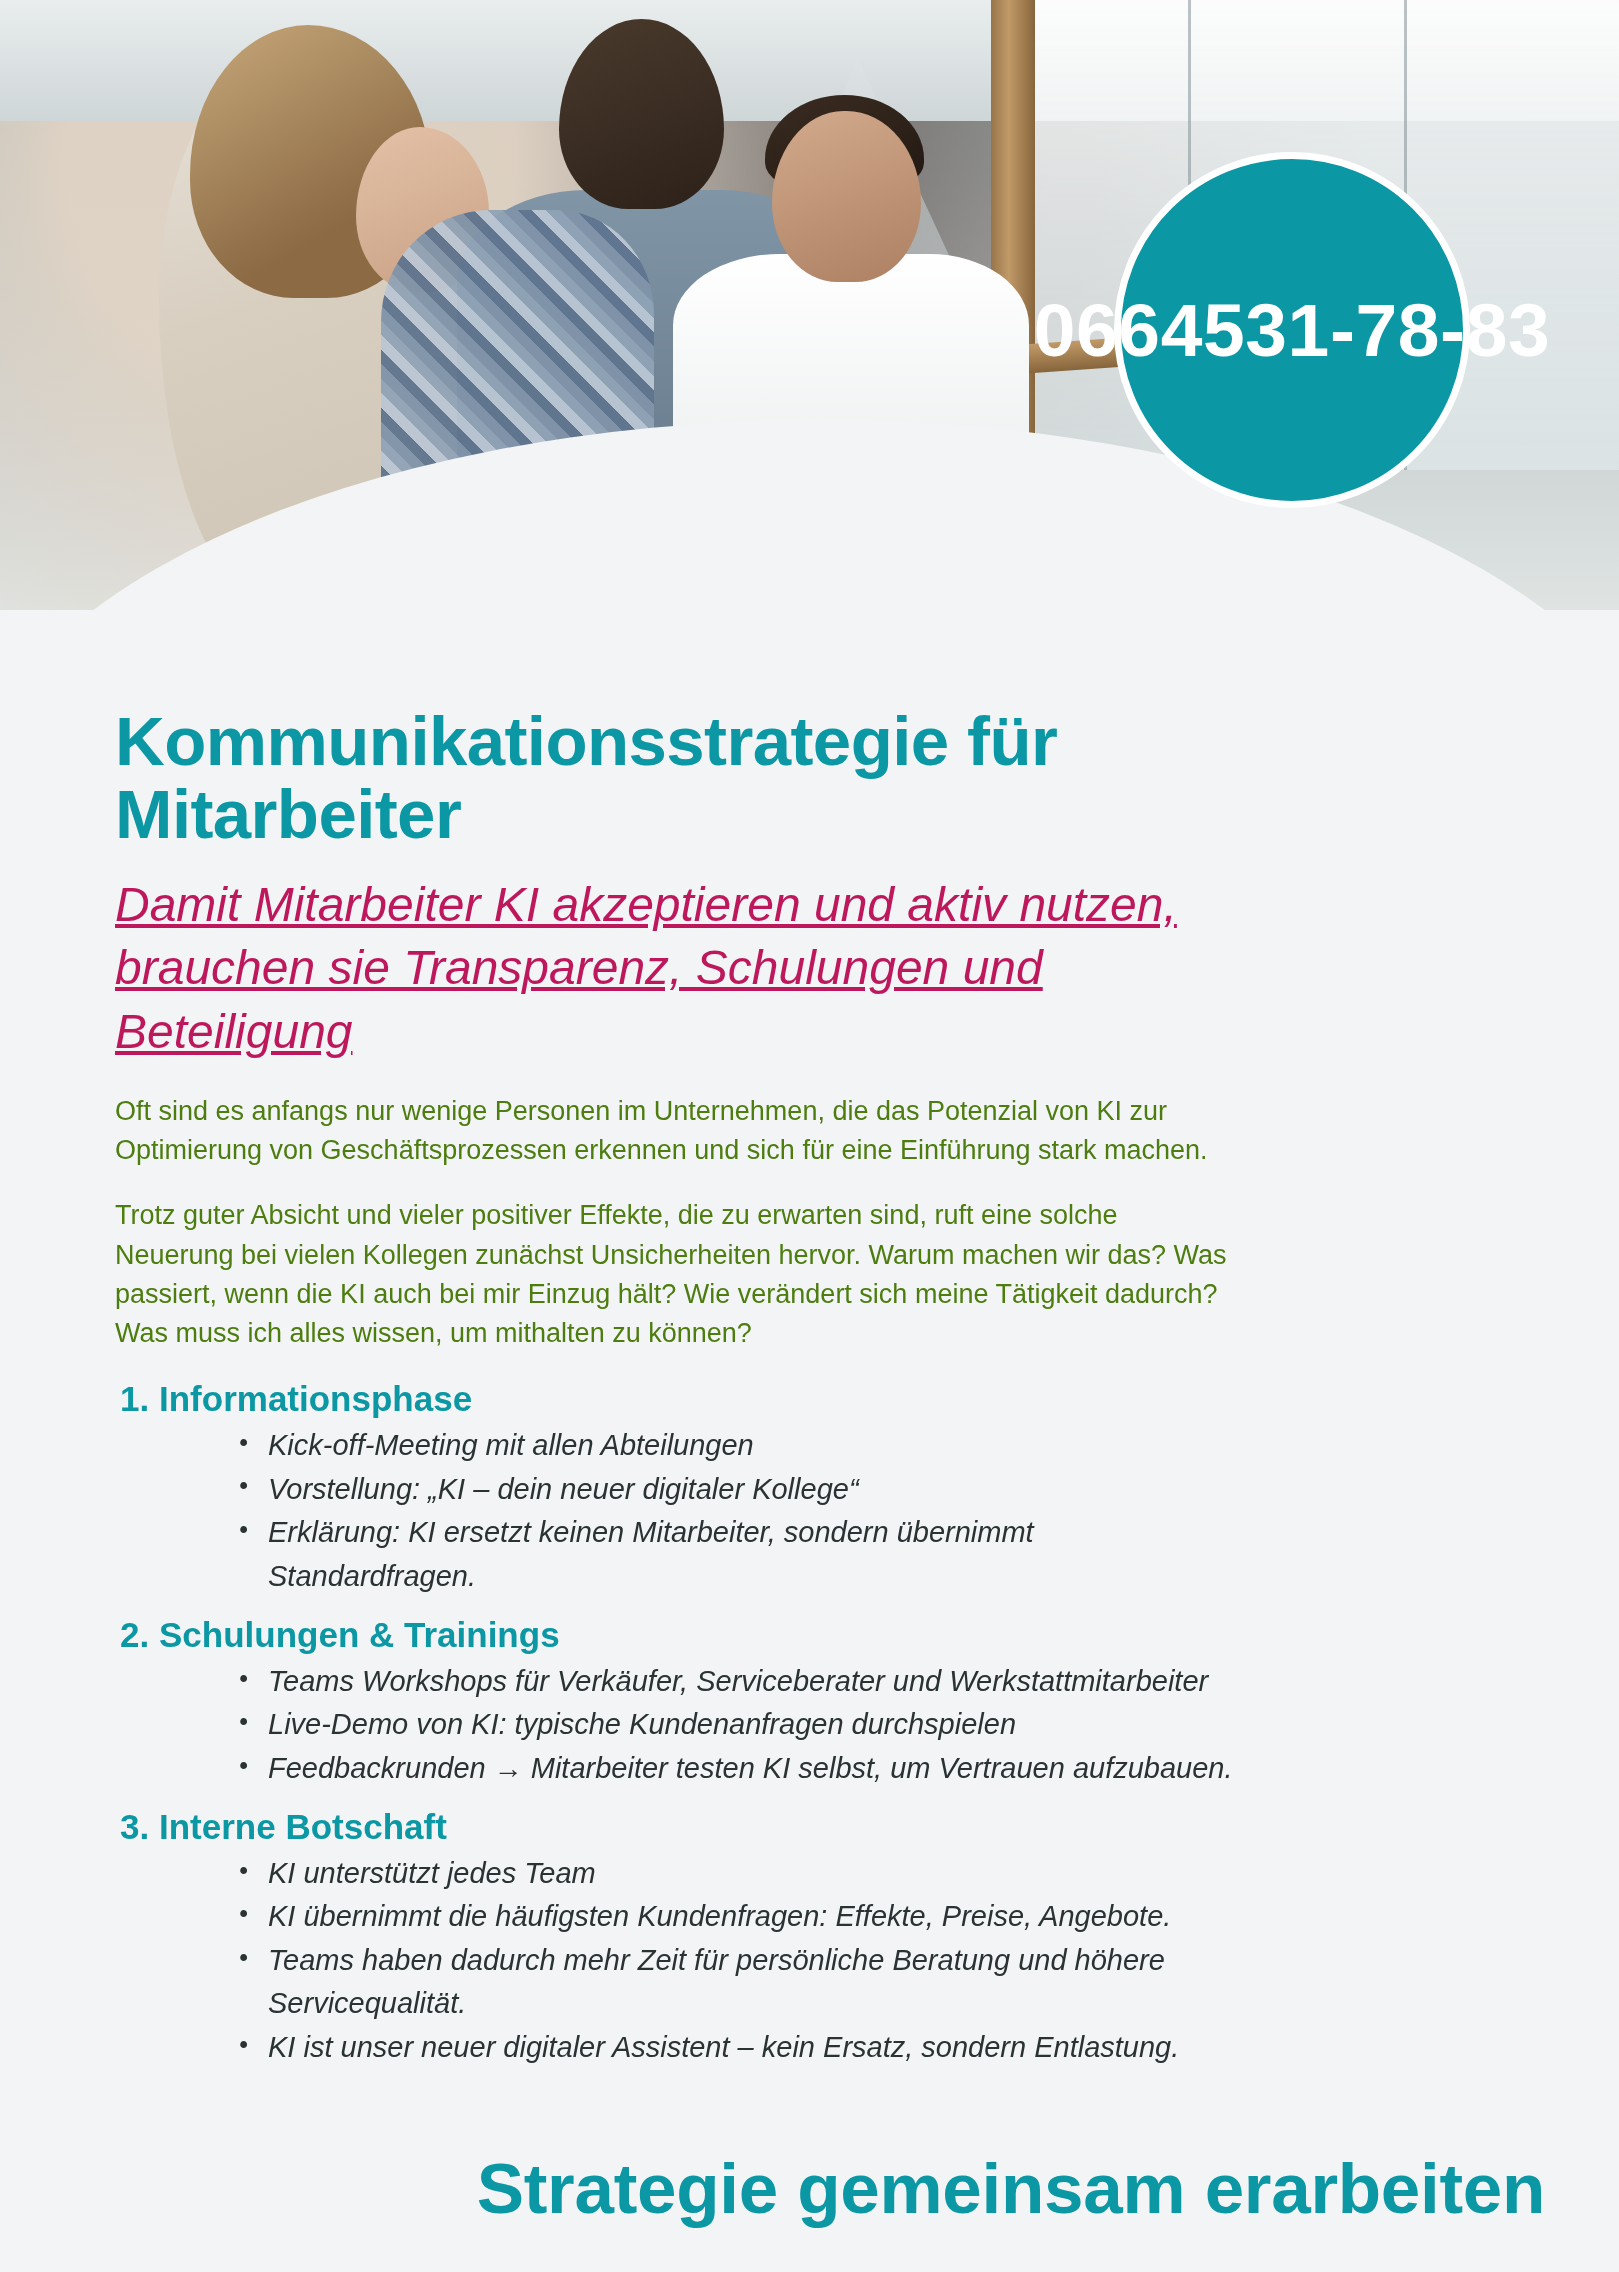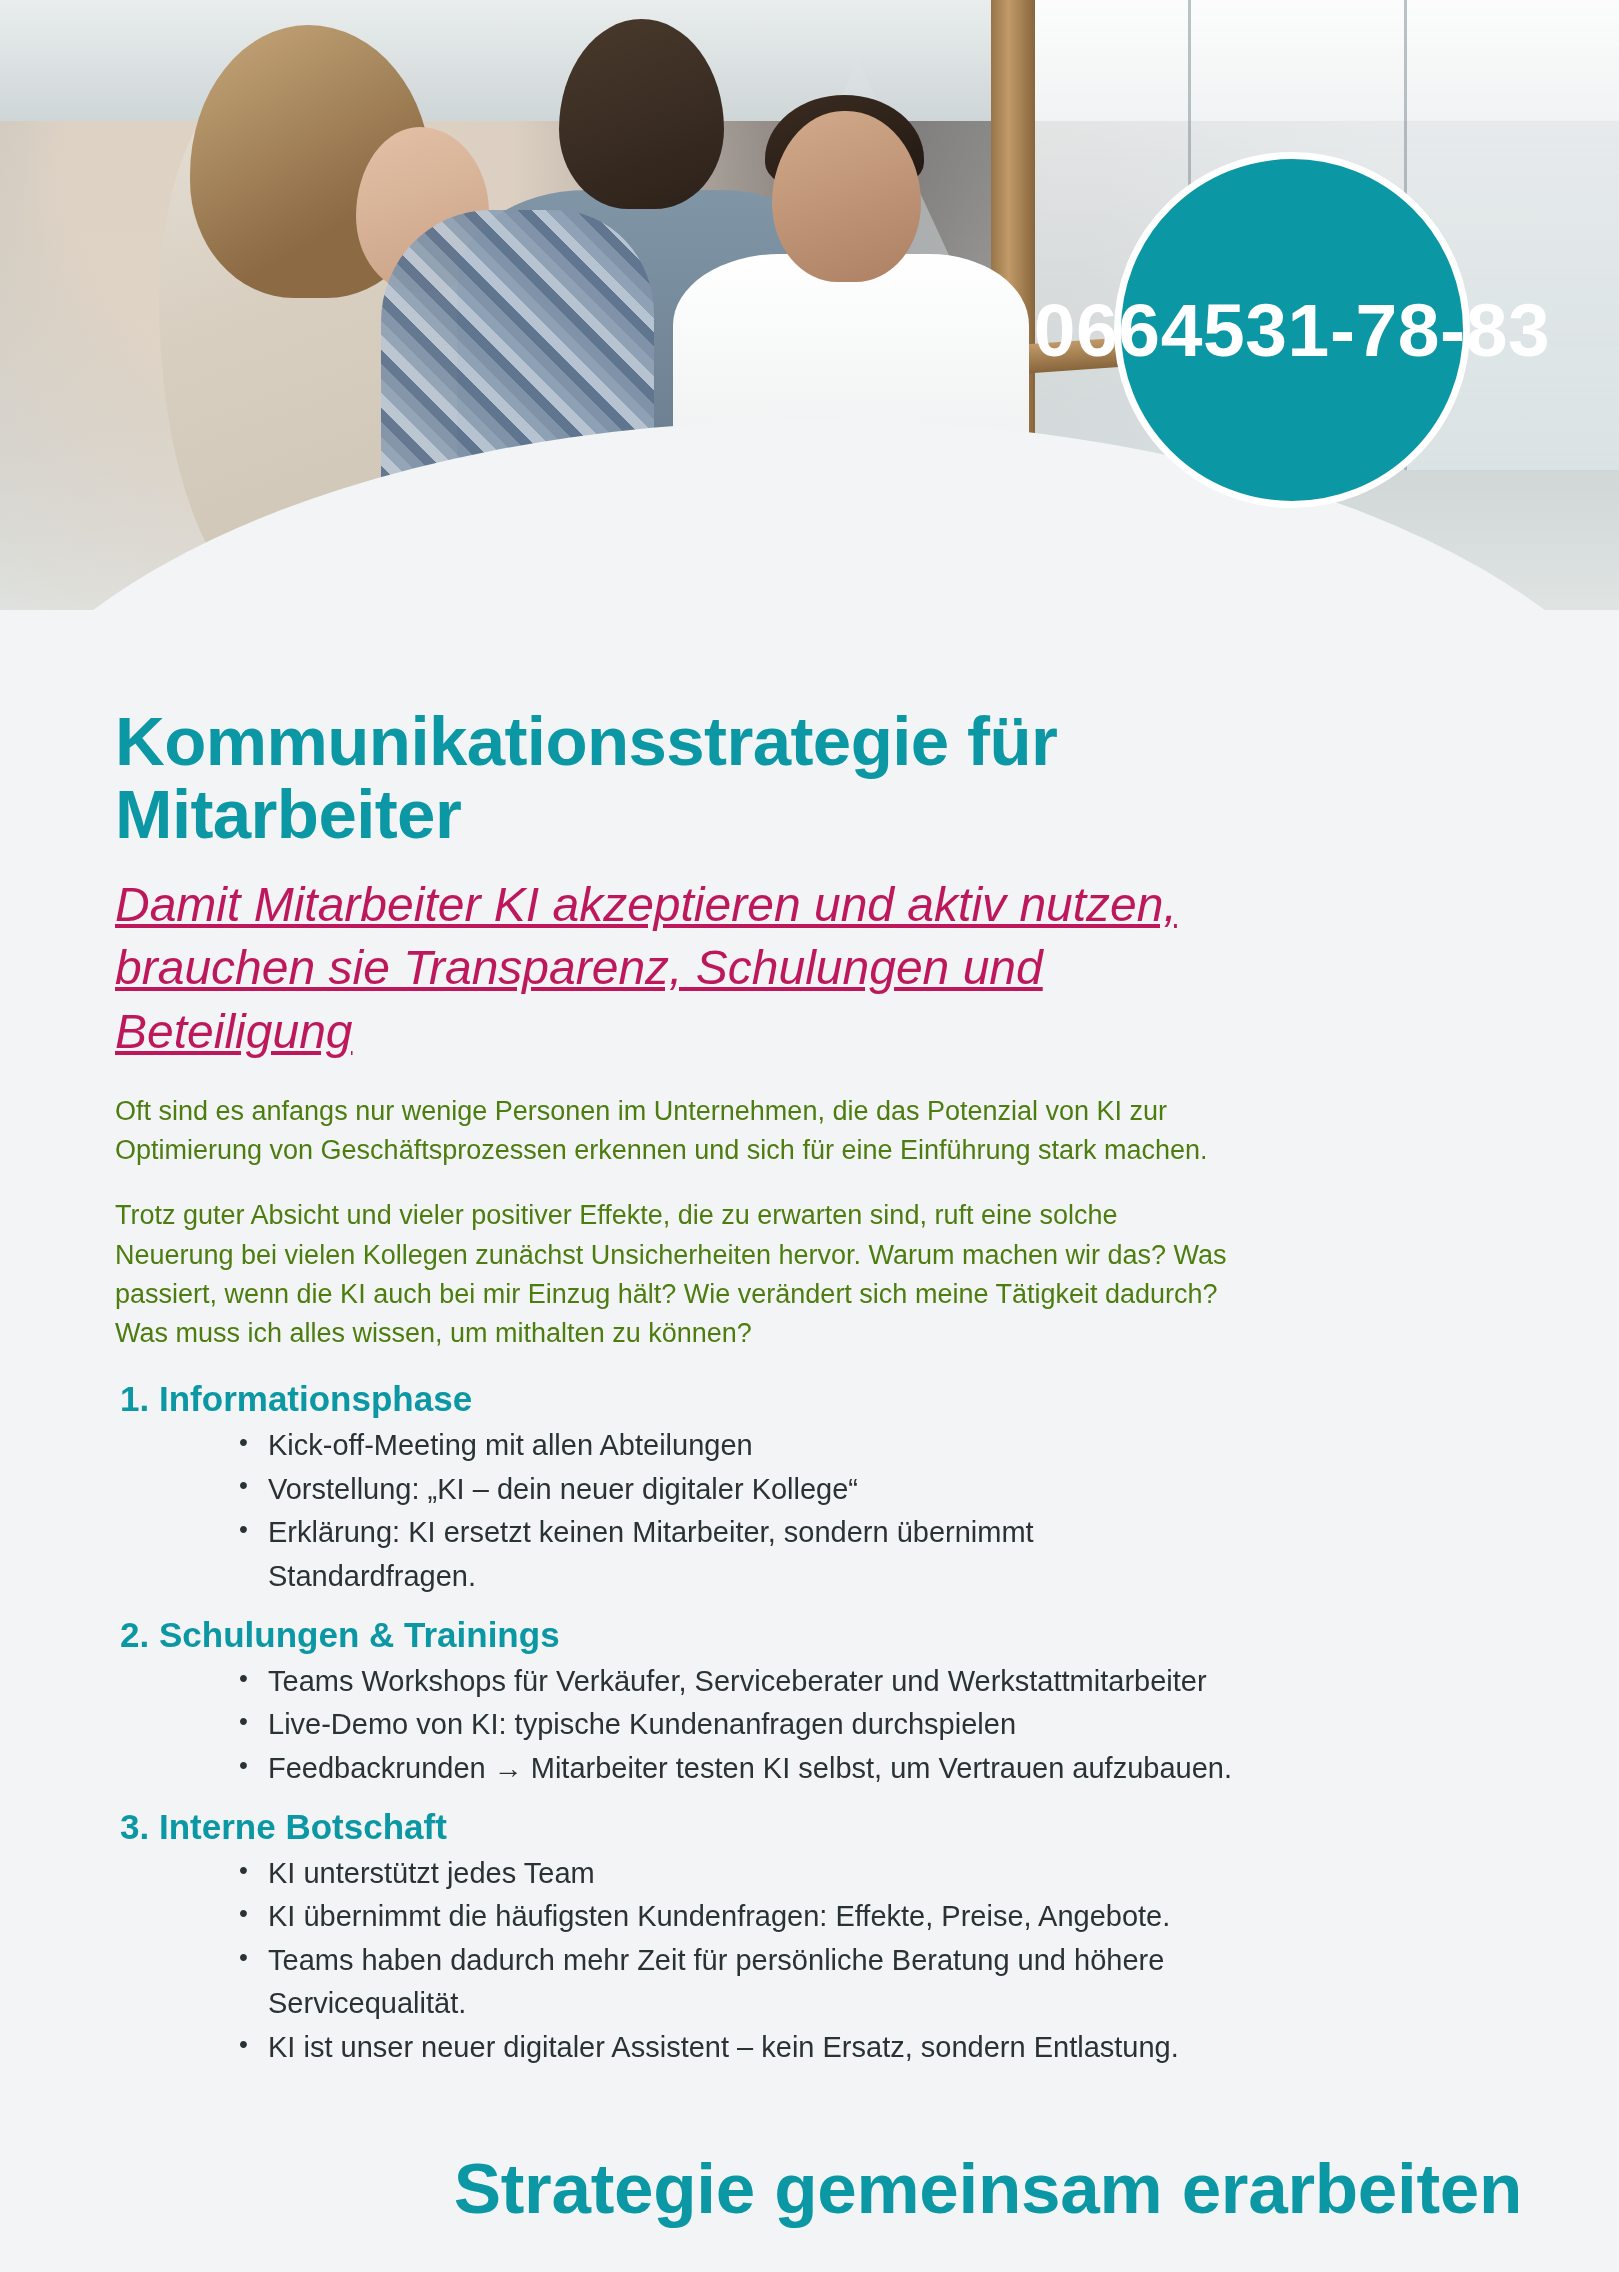--- a/index.html
+++ b/index.html
@@ -233,37 +233,38 @@
     list-style: none;
     margin: 0 0 2.5px 0;
     padding: 0 0 0 124px;
   }
   ul.bullets li {
     position: relative;
     color: #2a3234;
     font-size: 29px;
     line-height: 1.50;
     padding-left: 29px;
+    font-style: italic;
   }
   ul.bullets li::before {
     content: "•";
     position: absolute;
     left: 0;
     top: -1.3px;
     color: #2a3234;
     font-size: 25.4px;
   }
 
   
   .footer {
     position: absolute;
     left: 0;
     bottom: 44px;
     width: 1620px;
-    padding: 0 98px;
+    padding: 0 75px;
     box-sizing: border-box;
     text-align: right;
   }
   .footer-text {
     color: #0b97a3;
     font-family: "Liberation Sans Narrow", "Liberation Sans", sans-serif;
     font-weight: bold;
     font-size: 71px;
     letter-spacing: -0.3px;
   }

